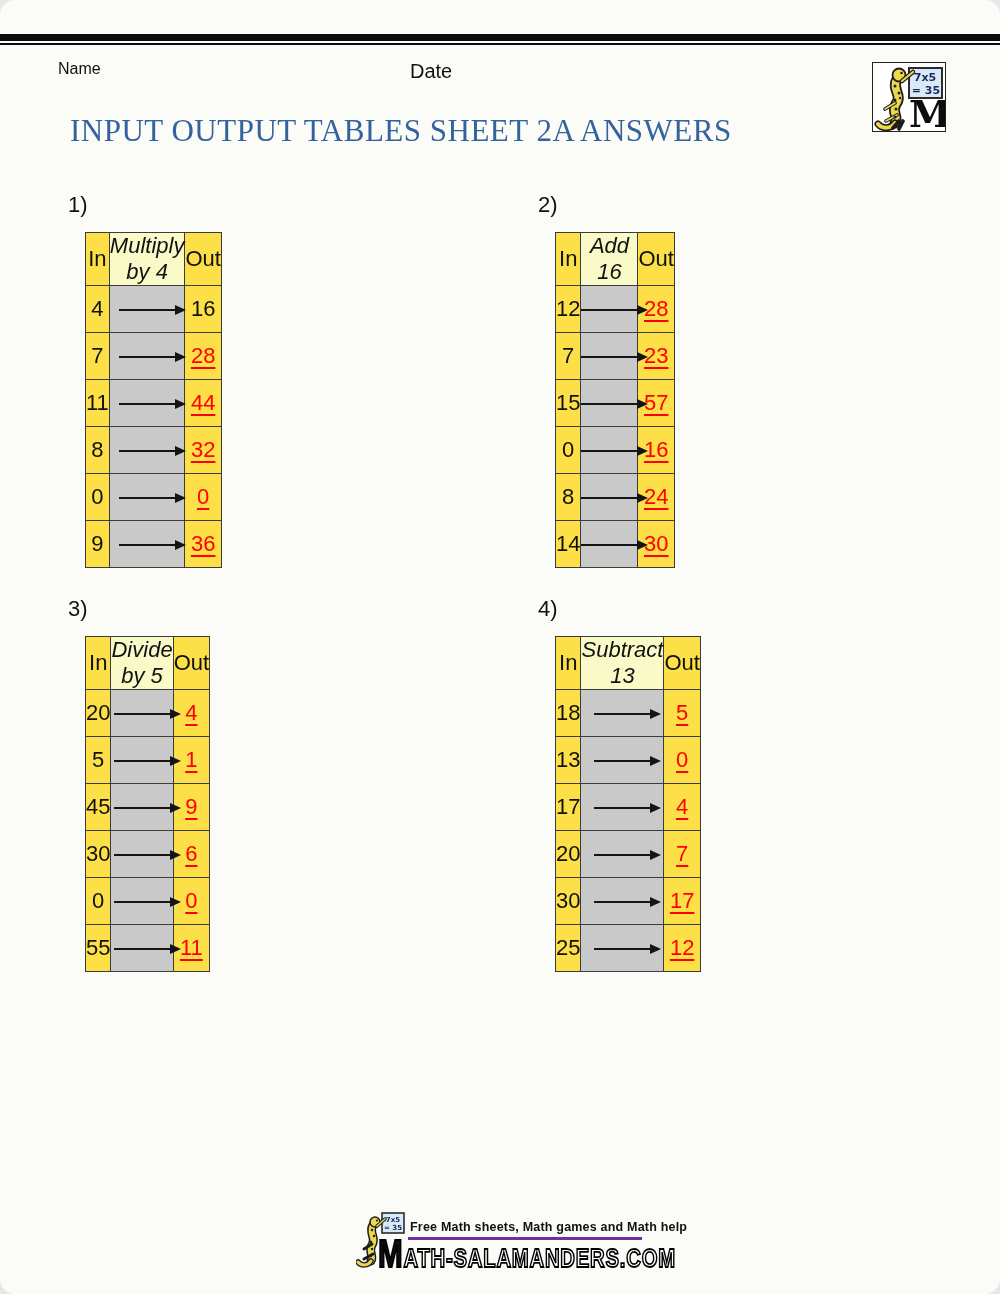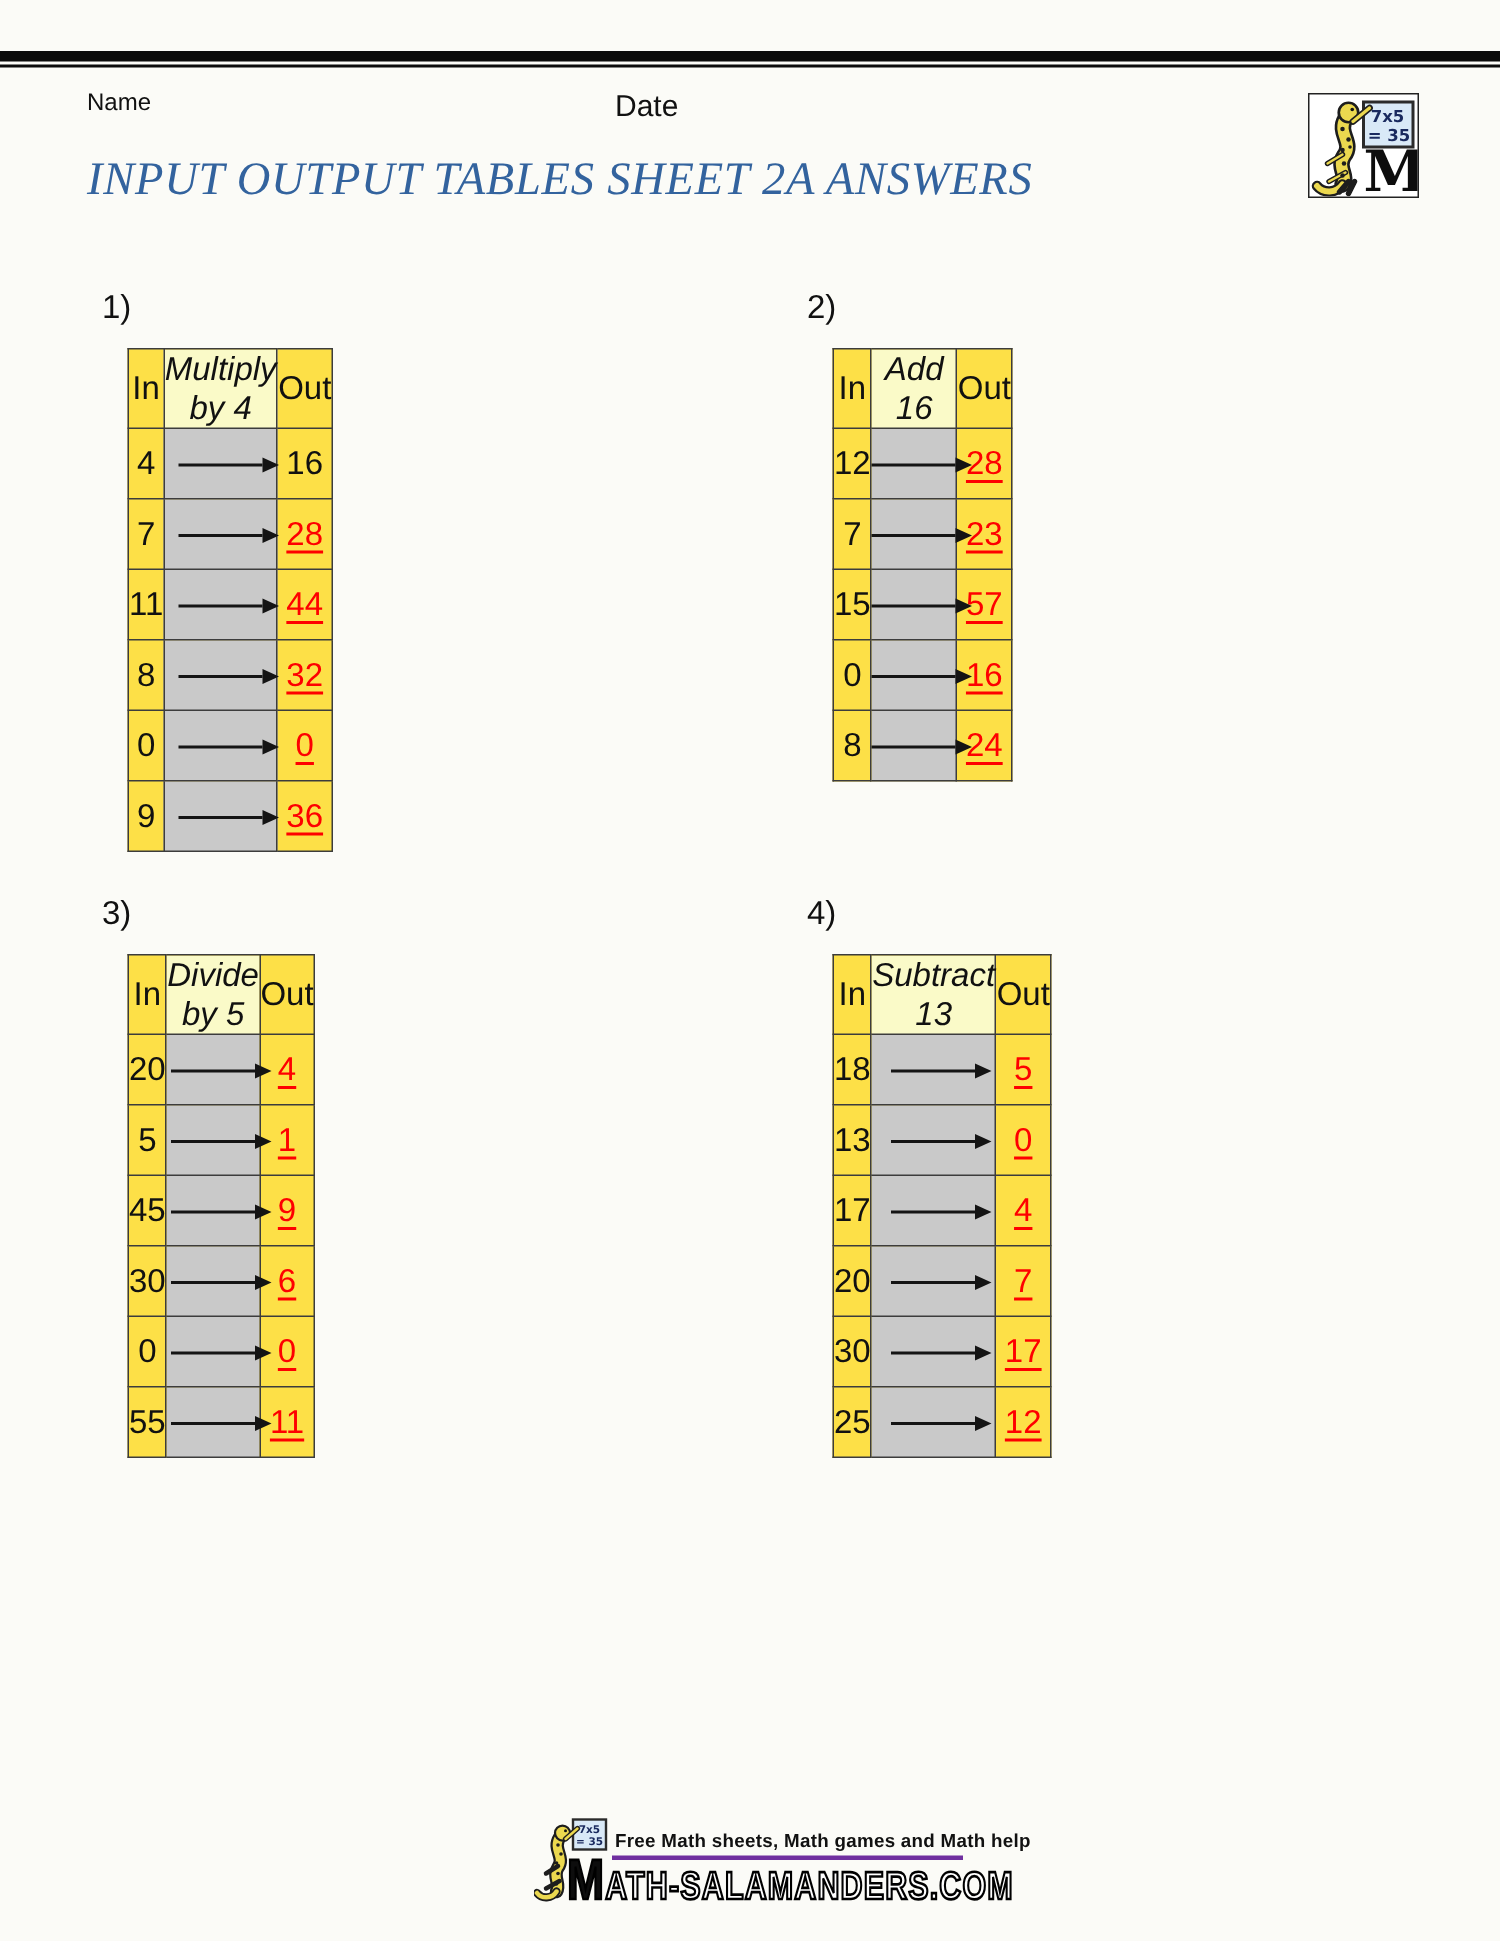--- a/index.html
+++ b/index.html
@@ -1,17 +1,17 @@
 <!DOCTYPE html>
 <html><head>
 <meta charset="utf-8">
 <style>
   html,body{margin:0;padding:0;background:#e8e8e8;}
   #page{position:relative;width:1000px;height:1294px;background:#FBFBF7;overflow:hidden;
-        font-family:"Liberation Sans",sans-serif;color:#111;}
+        font-family:"Liberation Sans",sans-serif;color:#111;border-radius:15px;}
   
   .rule-thick{position:absolute;left:0;top:34px;width:1000px;height:7px;background:#0b0b0b;}
   .rule-thin{position:absolute;left:0;top:43px;width:1000px;height:2px;background:#0b0b0b;}
   
   .name-label{position:absolute;left:58px;top:60px;font-size:16px;}
   .date-label{position:absolute;left:410px;top:60px;font-size:20px;}
   .page-title{position:absolute;left:58px;top:101px;font-family:"Liberation Serif",serif;
               font-size:31px;letter-spacing:.5px;color:#33639E;white-space:nowrap;}
   
   .logo-box{position:absolute;left:872px;top:62px;width:72px;height:68px;background:#fff;
@@ -50,21 +50,21 @@
 </head>
 <body>
 
 <div id="page">
 
   <div class="rule-thick"></div>
   <div class="rule-thin"></div>
 
   <div class="name-label">Name</div>
   <div class="date-label">Date</div>
-  <h1 class="page-title" style="margin:0;font-weight:normal;font-style:italic;">INPUT OUTPUT TABLES SHEET 2A ANSWERS</h1>
+  <h1 class="page-title" style="margin:12px;font-weight:normal;">INPUT OUTPUT TABLES SHEET 2A ANSWERS</h1>
 
   <div class="logo-box">
     <svg width="72" height="68" viewBox="0 0 72 68">
 
       <g>
         <rect x="36" y="5" width="33" height="30" fill="#D9E9F7" stroke="#2b2b2b" stroke-width="2"></rect>
         <text x="52" y="18" text-anchor="middle" font-size="11" class="board-text">7x5</text>
         <text x="53" y="31" text-anchor="middle" font-size="11" class="board-text">= 35</text>
       </g>
 
@@ -176,20 +176,25 @@
           </tr>
           <tr>
             <td>0</td>
             <td class="arrow-cell"><span class="arrow"></span></td>
             <td class="answer">16</td>
           </tr>
           <tr>
             <td>8</td>
             <td class="arrow-cell"><span class="arrow"></span></td>
             <td class="answer">24</td>
+          </tr>
+          <tr>
+            <td>14</td>
+            <td class="arrow-cell"><span class="arrow"></span></td>
+            <td class="answer">30</td>
           </tr>
         </tbody>
     </table>
   </div>
 
   <div class="table-block" style="left:68px;top:596px;">
     <div class="table-number">3)</div>
     <table class="io-table">
       <colgroup>
           <col style="width:101px">

